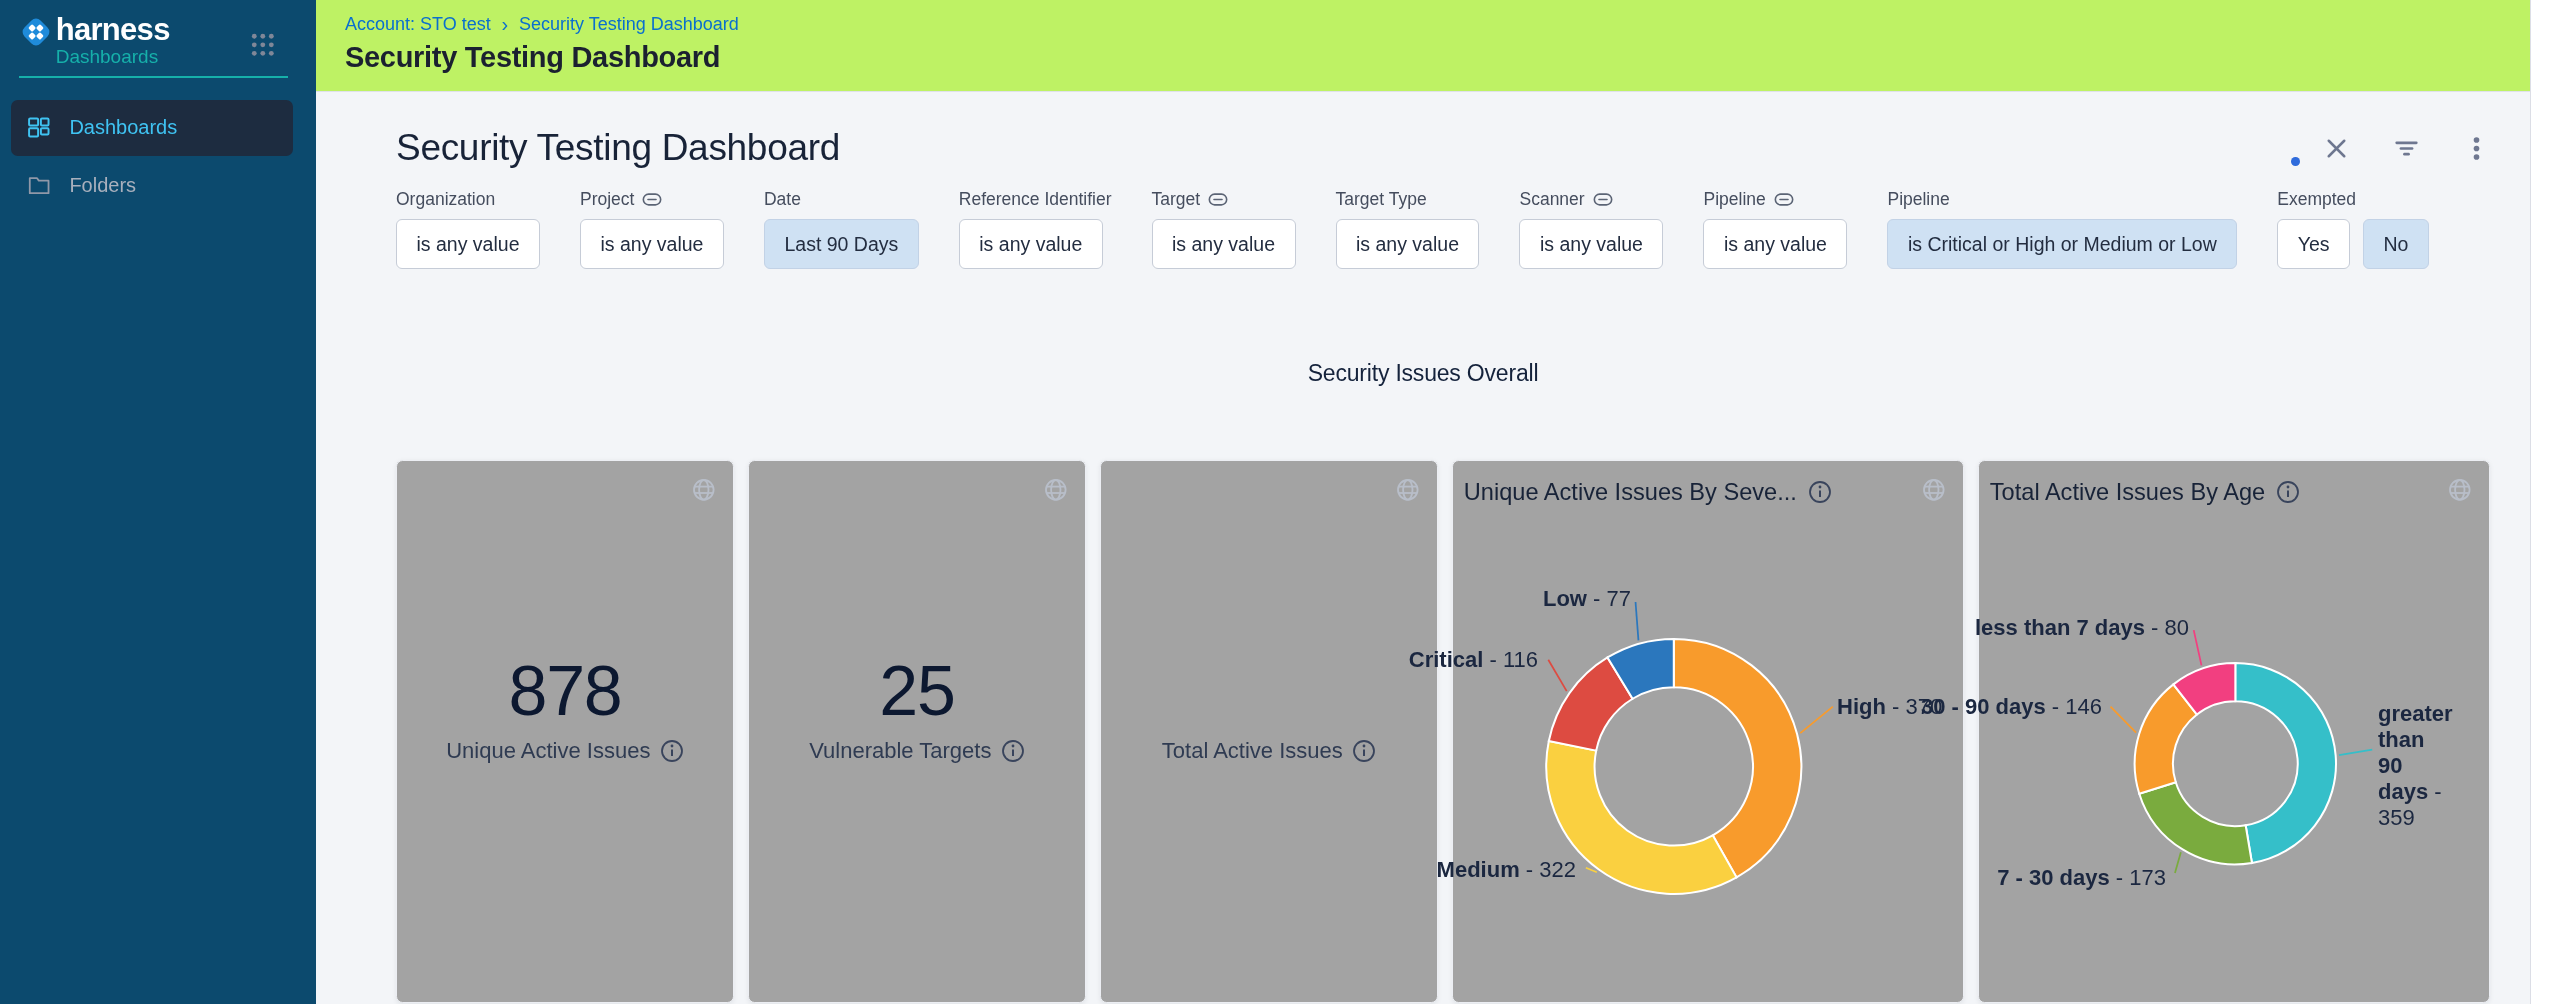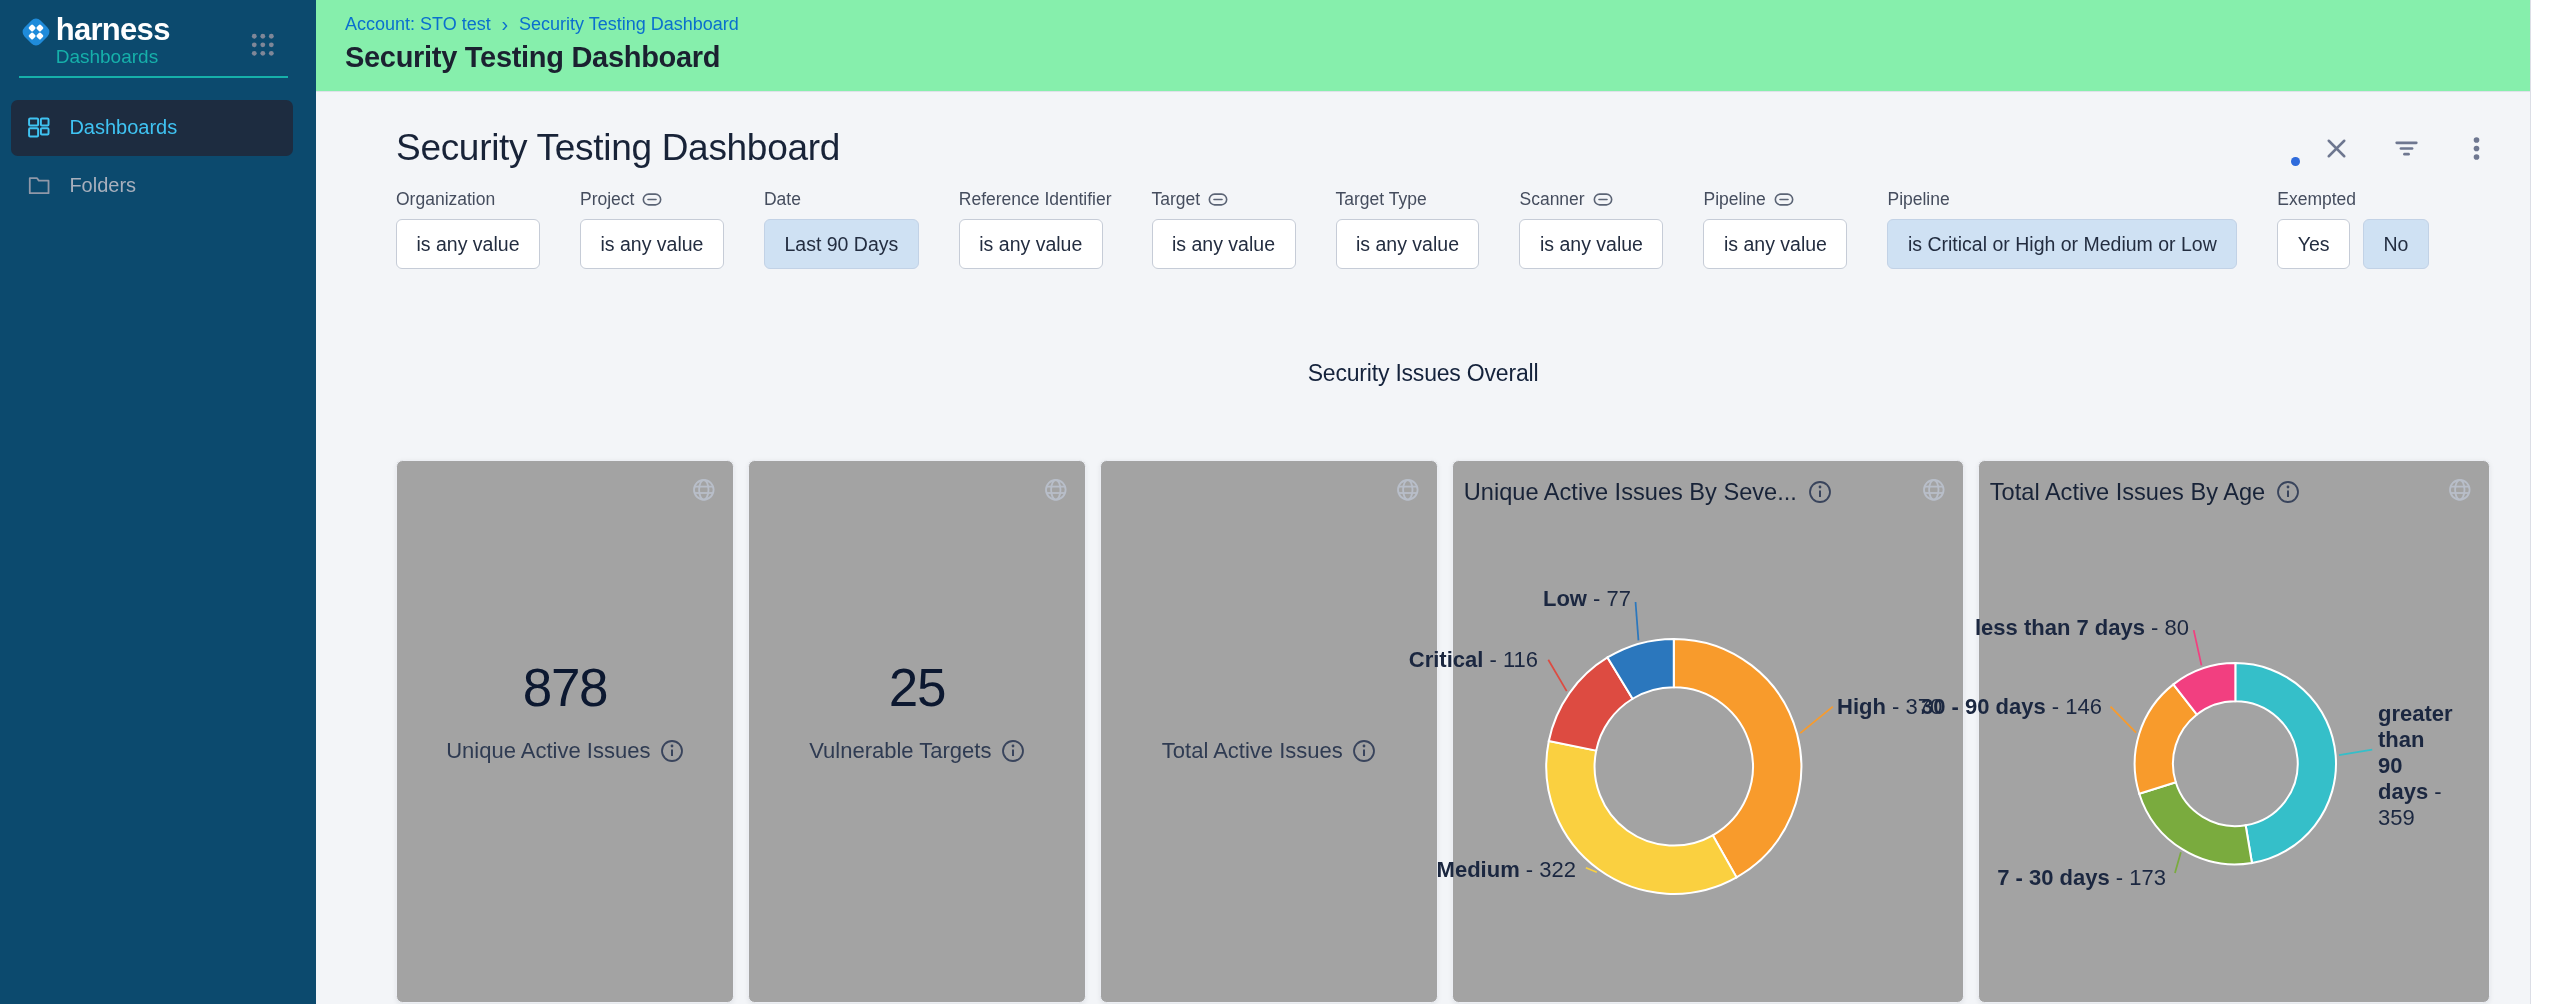--- a/index.html
+++ b/index.html
@@ -22,21 +22,21 @@
   .nav{margin-top:21.5px;}
   .nav-item{display:flex;align-items:center;gap:17.5px;margin:0 23px 0 11.4px;padding:0 0 0 15.5px;height:56px;border-radius:6.7px;cursor:pointer;}
   .nav-item.active{background:#1D2C40;}
   .nav-item .nav-label{font-size:20px;}
   .nav-item.active .nav-label{color:#3FC3F2;}
   .nav-item.plain{height:40px;margin-top:9.4px;}
   .nav-item.plain .nav-label{color:#A9B0BD;}
   .nav-ic{width:25px;height:25px;flex:0 0 auto;}
   
   .main{position:absolute;left:316px;top:0;right:0;bottom:0;}
-  .topbar{position:absolute;left:0;top:0;right:46px;height:92px;background:#86efac;border-bottom:1.3px solid #DFE2EA;box-sizing:border-box;padding:13.5px 0 0 29px;}
+  .topbar{position:absolute;left:0;top:0;right:46px;height:92px;background:#bef264;border-bottom:1.3px solid #DFE2EA;box-sizing:border-box;padding:13.5px 0 0 29px;}
   .breadcrumb{display:flex;align-items:center;gap:10.8px;font-size:18px;}
   .crumb{color:#0A6FCE;cursor:pointer;text-decoration:none;}
   .crumb-sep{color:#0A6FCE;font-size:20px;line-height:18px;}
   .page-title{margin-top:6.7px;font-size:29px;font-weight:700;color:#1B2130;letter-spacing:-0.3px;}
   .scrollstrip{position:absolute;right:0;top:0;width:46px;height:100%;background:#FFFFFF;border-left:1.3px solid #DCDEE6;box-sizing:border-box;z-index:6;}
   .content{position:absolute;left:0;top:93px;right:46px;bottom:0;overflow:hidden;}
   
   .panel-head{display:flex;align-items:center;padding:34px 38px 0 80px;}
   .panel-title{font-size:37px;color:#182338;letter-spacing:-0.3px;}
   .panel-actions{margin-left:auto;display:flex;align-items:center;gap:39px;}
@@ -53,21 +53,21 @@
   .link-ic{width:20px;height:15px;}
   
   .section-title{margin-top:91px;text-align:center;font-size:23px;color:#15233C;letter-spacing:-0.2px;}
   
   .cards{display:flex;gap:14px;margin:73px 0 0 80px;}
   .card{position:relative;background:#a3a3a3;border-radius:6.7px;height:543px;box-sizing:border-box;
         box-shadow:0 1.3px 5.4px rgba(16,24,40,.07);border:0.7px solid #ECEEF3;}
   .card.stat{width:338px;}
   .card.chart{width:512px;}
   .globe-btn{position:absolute;right:16px;top:16px;width:25.6px;height:25.6px;background:none;border:none;padding:0;color:#B8BEC9;cursor:pointer;}
-  .stat-value{position:absolute;left:0;right:0;top:196px;text-align:center;font-size:53px;color:#0C1830;letter-spacing:-1.3px;}
+  .stat-value{position:absolute;left:0;right:0;top:190px;text-align:center;font-size:70px;color:#0C1830;letter-spacing:-1.3px;}
   .stat-label{position:absolute;left:0;right:0;top:277px;display:flex;justify-content:center;align-items:center;gap:9.4px;
               font-size:22px;color:#2F3B52;}
   .info-ic{width:24px;height:24px;color:#39445C;flex:0 0 auto;cursor:pointer;}
   .chart-head{position:absolute;left:10.8px;top:17.5px;display:flex;align-items:center;gap:10.8px;max-width:417px;}
   .chart-title{font-size:23.6px;color:#182338;white-space:nowrap;}
   .chart-canvas{position:absolute;inset:0;}
   .donut-svg{position:absolute;inset:0;width:100%;height:100%;}
   .donut-label{position:absolute;font-size:22px;color:#1B2740;white-space:nowrap;line-height:1.18;}
   .donut-label b{font-weight:700;}
   .donut-label.r{transform:translateX(-100%);text-align:right;}

